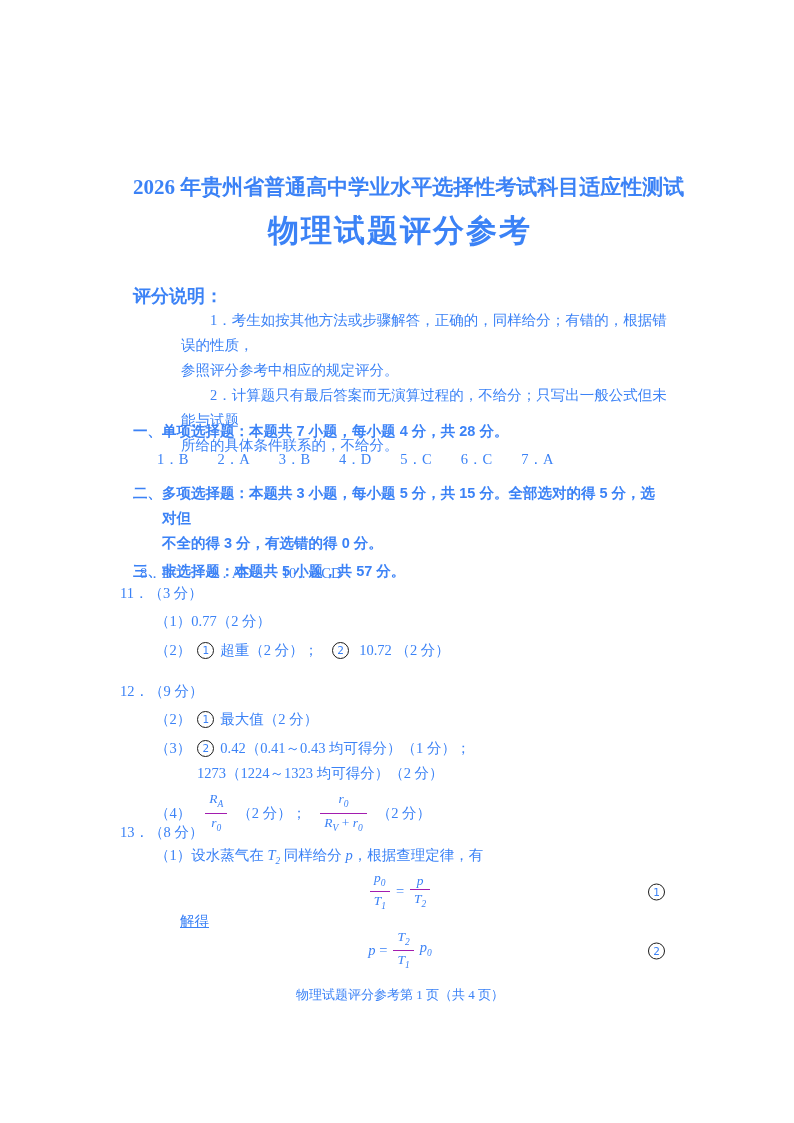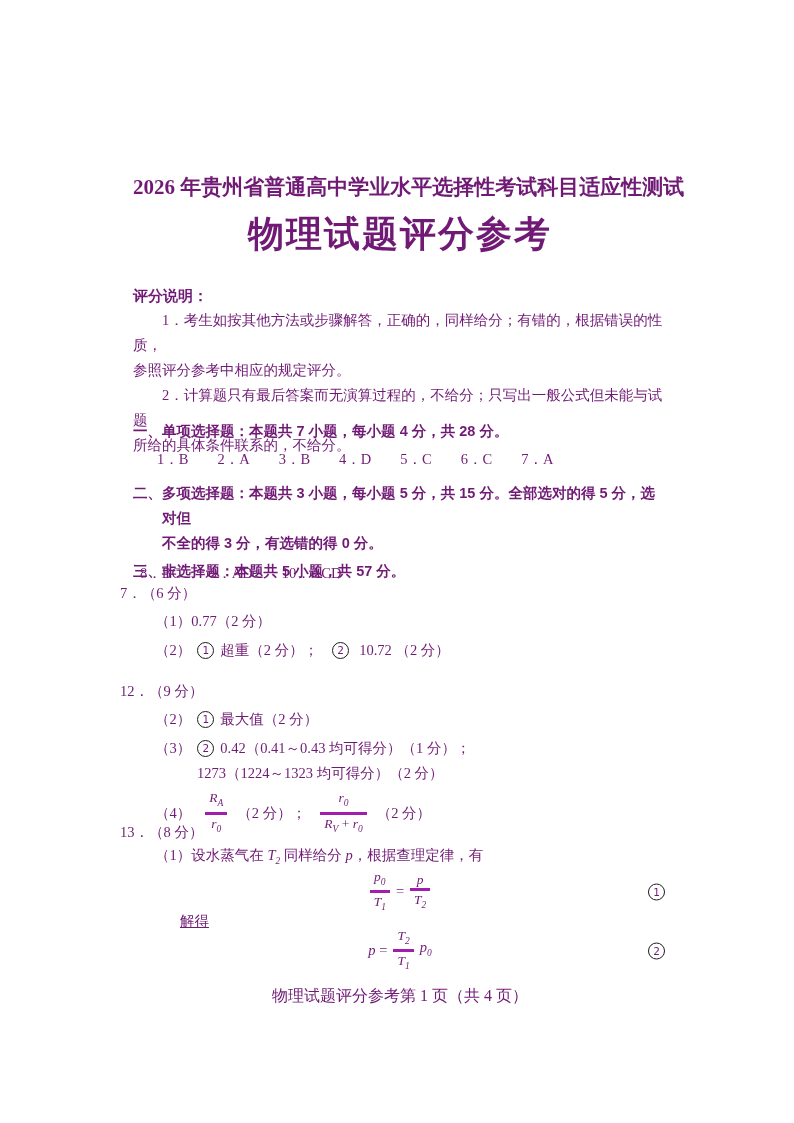--- a/index.html
+++ b/index.html
@@ -1,27 +1,27 @@
 <!DOCTYPE html>
 <html><head>
 <meta charset="utf-8">
 <style>
   html,body{margin:0;padding:0;background:#e8e8e8;}
   .page{
     position:relative;width:794px;height:1123px;margin:0 auto;background:#ffffff;
-    font-family:"Liberation Serif","DejaVu Serif",serif;color:#701a75;overflow:hidden;
+    font-family:"Liberation Serif","DejaVu Serif",serif;color:#3b82f6;overflow:hidden;
   }
   .abs{position:absolute;left:133px;width:534px;}
   .hei{font-family:"Liberation Sans","DejaVu Sans",sans-serif;font-weight:700;}
   .t1{top:173px;text-align:center;font-size:21px;font-weight:700;white-space:nowrap;}
-  .t2{top:210px;text-align:center;font-size:36px;letter-spacing:2px;}
+  .t2{top:210px;text-align:center;font-size:31px;letter-spacing:2px;}
   .body-txt{font-size:14.5px;line-height:25px;}
   .notes{top:284px;}
-  .notes-head{font-size:15px;line-height:24px;}
-  .note{white-space:pre-wrap;text-indent:2em;}
+  .notes-head{font-size:18px;line-height:24px;}
+  .note{white-space:pre-wrap;text-indent:2em;margin-left:48px;}
   .sec1{top:419px;}
   .sec2{top:481px;}
   .sec3{top:559px;}
   .sec-head{font-size:14.5px;line-height:25px;}
   .hang{padding-left:2em;text-indent:-2em;white-space:pre-wrap;}
   .answers{padding-left:24px;margin-top:3px;white-space:pre-wrap;}
   .answers-2{padding-left:7px;margin-top:5px;white-space:pre-wrap;}
   .q11{top:581px;}
   .q12{top:679px;}
   .q13{top:820px;}
@@ -31,32 +31,32 @@
   .row{display:flex;align-items:center;}
   .gap6{margin-left:6px;}
   .gap10{margin-left:10px;}
   .gap14{margin-left:14px;}
   .circ{
     display:inline-flex;align-items:center;justify-content:center;flex:none;
     width:15px;height:15px;border:1px solid #1c1c1c;border-radius:50%;
     font-size:10.5px;line-height:1;font-family:"DejaVu Sans",sans-serif;
   }
   .frac{display:inline-block;text-align:center;vertical-align:middle;font-size:13.5px;line-height:15px;}
-  .frac .fn{display:block;border-bottom:3px solid #a21caf;padding:1px 4px;}
+  .frac .fn{display:block;border-bottom:1px solid #a21caf;padding:1px 4px;}
   .frac .fd{display:block;padding:1px 4px;}
   .frac i, .mathspan i{font-family:"Liberation Serif","DejaVu Serif",serif;}
   sub{font-size:9.5px;font-style:italic;}
   .p4row{display:flex;align-items:center;padding-left:22px;margin-top:6px;height:42px;}
   .eqrow{position:relative;display:flex;align-items:center;justify-content:center;height:36px;margin-top:2px;}
   .eqrow2{position:relative;display:flex;align-items:center;justify-content:center;height:38px;}
   .eqgap{margin:0 6px;}
   .eqtag{position:absolute;right:2px;top:50%;transform:translateY(-50%);}
   .solve{padding-left:47px;line-height:22px;text-decoration:underline;}
   .q13 .qpart{margin-top:0;line-height:22px;}
-  .footer{top:986px;text-align:center;font-size:16px;}
+  .footer{top:986px;text-align:center;font-size:13px;}
 </style>
 </head>
 <body>
 
 <div class="page">
 
   <div class="abs t1">2026 年贵州省普通高中学业水平选择性考试科目适应性测试</div>
   <div class="abs t2 hei">物理试题评分参考</div>
 
   <div class="abs notes body-txt">
@@ -76,21 +76,21 @@
     <div class="sec-head hei hang">二、多项选择题：本题共 3 小题，每小题 5 分，共 15 分。全部选对的得 5 分，选对但
 不全的得 3 分，有选错的得 0 分。</div>
     <div class="answers-2">8．BC  9．AD  10．ACD</div>
   </div>
 
   <div class="abs sec3 body-txt">
     <div class="sec-head hei">三、非选择题：本题共 5 小题，共 57 分。</div>
   </div>
 
   <div class="abs q11 body-txt">
-    <div class="qnum">7．（6 分）</div>
+    <div class="qnum">11．（3 分）</div>
     <div class="qpart">（1）0.77（2 分）</div>
     <div class="qpart row">
       <span>（2）</span>
       <span class="circ gap6">1</span>
       <span class="gap6">超重（2 分）；</span>
       <span class="circ gap14">2</span>
       <span class="gap10">10.72 （2 分）</span>
     </div>
   </div>
 

